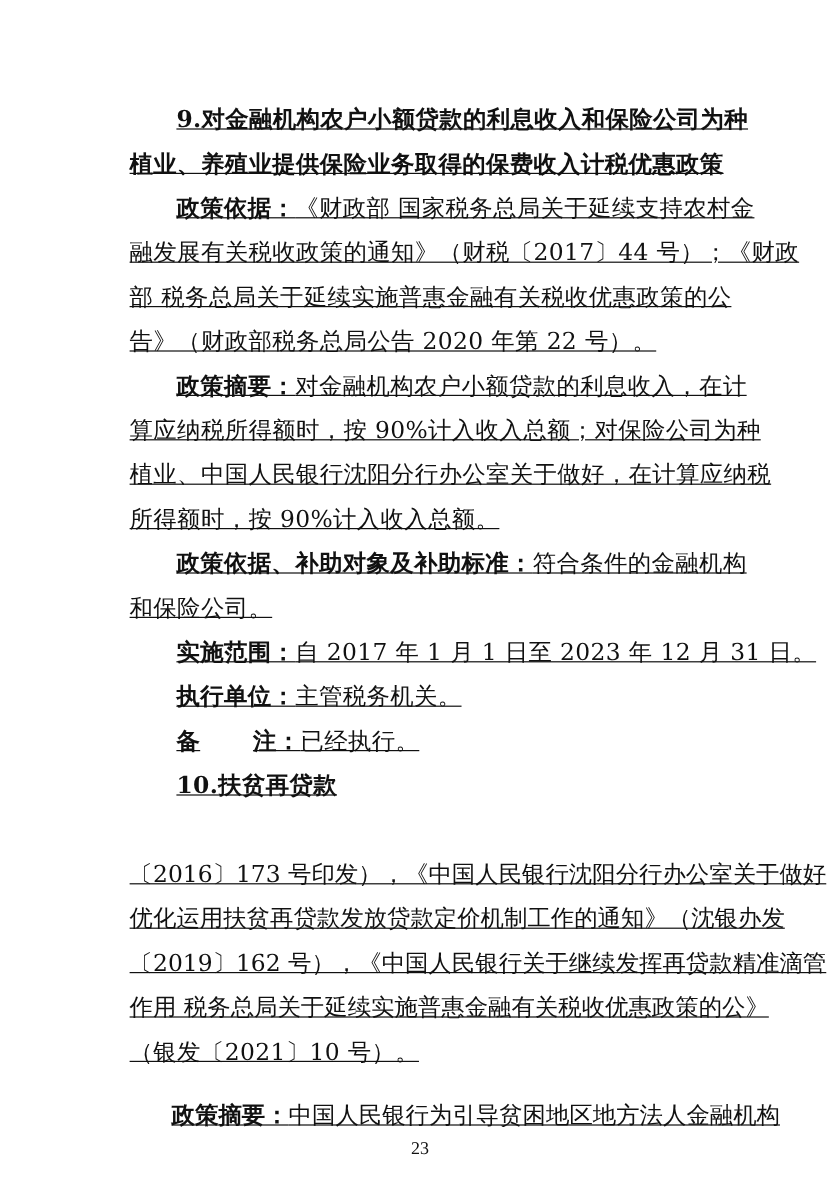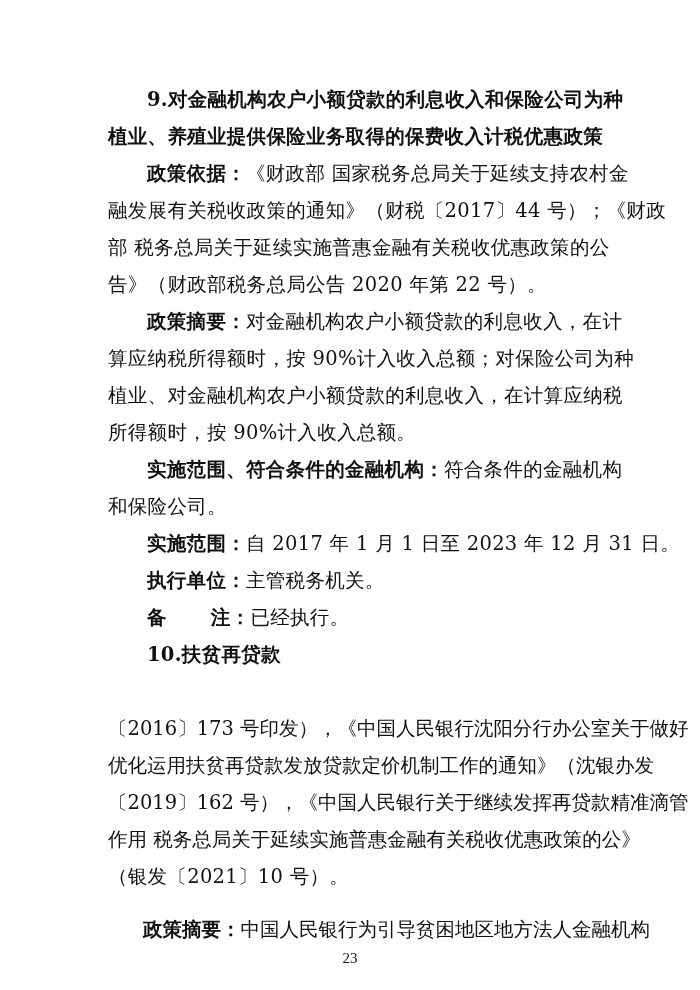--- a/index.html
+++ b/index.html
@@ -1,21 +1,21 @@
 <!DOCTYPE html>
 <html><head>
 <meta charset="utf-8">
 <style>
   html, body { margin: 0; padding: 0; background: #ffffff; }
   body { width: 700px; height: 990px; position: relative; overflow: hidden;
          font-family: "DejaVu Serif", "Liberation Serif", serif; color: #111; }
   .page { position: absolute; left: 0; top: 0; width: 700px; height: 990px; background: #fff; }
   .line { position: absolute; left: 108px; width: 486px; height: 30px;
           font-size: 19.5px; line-height: 30px; white-space: nowrap;
-          text-align: justify; text-align-last: justify; letter-spacing: 0.3px; }
+          text-align: justify; text-align-last: justify; letter-spacing: 0.3px; text-decoration: underline; }
   .line.last { text-align-last: left; }
   .indent { left: 147px; width: 447px; }
   .b { font-weight: bold; }
   .title { font-weight: bold; }
   .pagenum { position: absolute; top: 908px; left: 0; width: 700px; text-align: center;
              font-family: "Liberation Serif", serif; font-size: 15px; color: #111; }
   .gap { display: inline-block; width: 44px; }
 </style>
 </head>
 <body>
@@ -25,24 +25,24 @@
   <div class="line indent title" style="top:85px;">9.对金融机构农户小额贷款的利息收入和保险公司为种</div>
   <div class="line title" style="top:122px;">植业、养殖业提供保险业务取得的保费收入计税优惠政策</div>
 
   <div class="line indent" style="top:159px;"><span class="b">政策依据：</span><span>《财政部 国家税务总局关于延续支持农村金</span></div>
   <div class="line" style="top:196px;">融发展有关税收政策的通知》（财税〔2017〕44 号）；《财政</div>
   <div class="line" style="top:233px;">部 税务总局关于延续实施普惠金融有关税收优惠政策的公</div>
   <div class="line last" style="top:270px;">告》（财政部税务总局公告 2020 年第 22 号）。</div>
 
   <div class="line indent" style="top:307px;"><span class="b">政策摘要：</span><span>对金融机构农户小额贷款的利息收入，在计</span></div>
   <div class="line" style="top:344px;">算应纳税所得额时，按 90%计入收入总额；对保险公司为种</div>
-  <div class="line" style="top:381px;">植业、对金融机构农户小额贷款的利息收入，在计算应纳税</div>
+  <div class="line" style="top:381px;">植业、中国人民银行沈阳分行办公室关于做好，在计算应纳税</div>
   <div class="line last" style="top:418px;">所得额时，按 90%计入收入总额。</div>
 
-  <div class="line indent" style="top:455px;"><span class="b">实施范围、符合条件的金融机构：</span><span>符合条件的金融机构</span></div>
+  <div class="line indent" style="top:455px;"><span class="b">政策依据、补助对象及补助标准：</span><span>符合条件的金融机构</span></div>
   <div class="line last" style="top:492px;">和保险公司。</div>
 
   <div class="line indent last" style="top:529px;"><span class="b">实施范围：</span><span>自 2017 年 1 月 1 日至 2023 年 12 月 31 日。</span></div>
 
   <div class="line indent last" style="top:566px;"><span class="b">执行单位：</span><span>主管税务机关。</span></div>
 
   <div class="line indent last" style="top:603px;"><span class="b">备</span><span class="gap"></span><span class="b">注：</span><span>已经执行。</span></div>
 
   <div class="line indent title last" style="top:640px;">10.扶贫再贷款</div>
 

